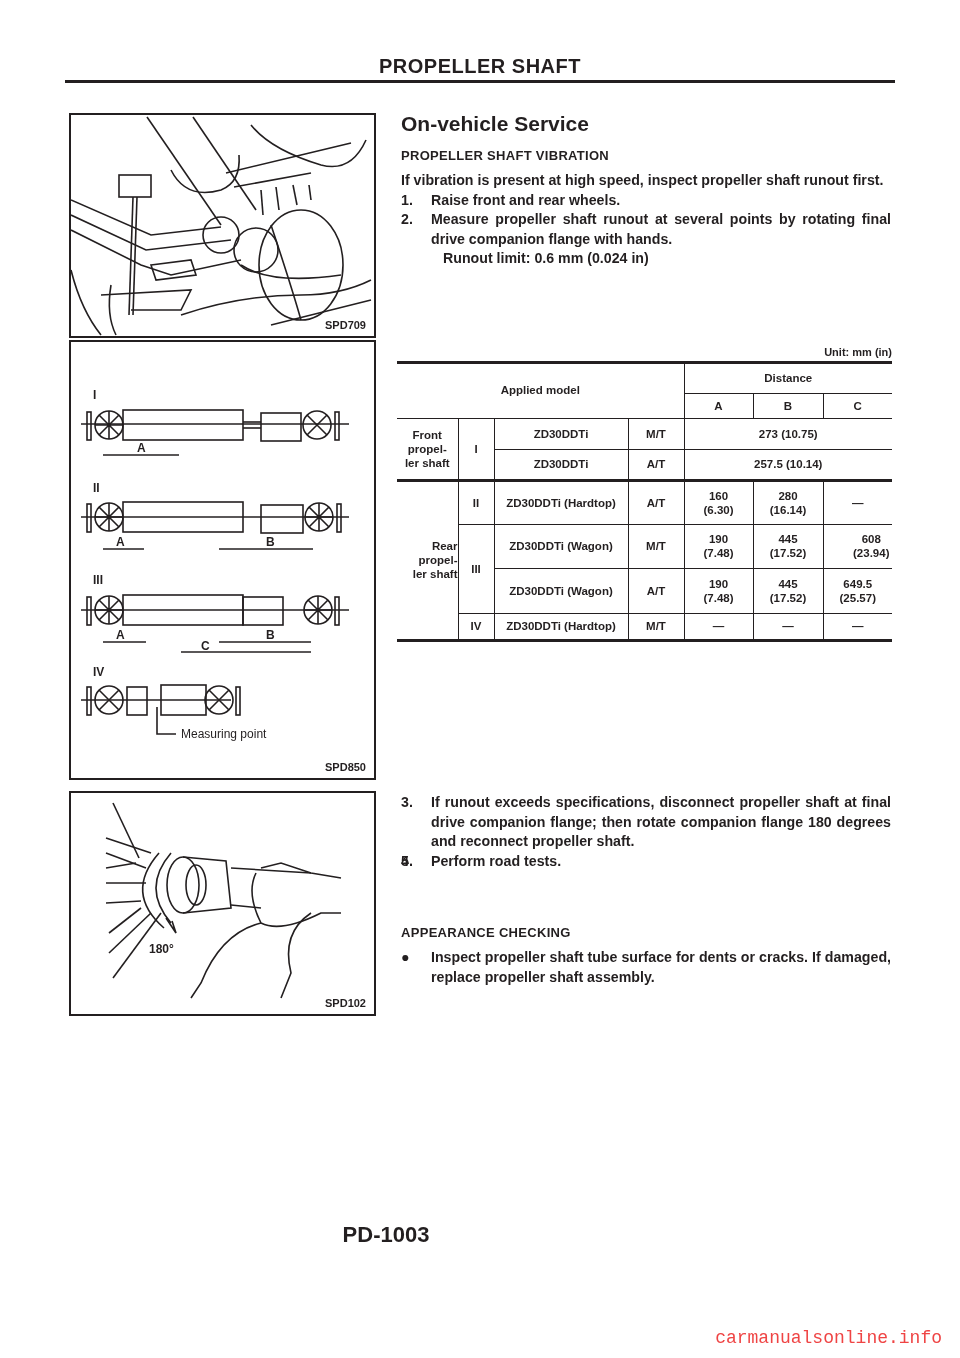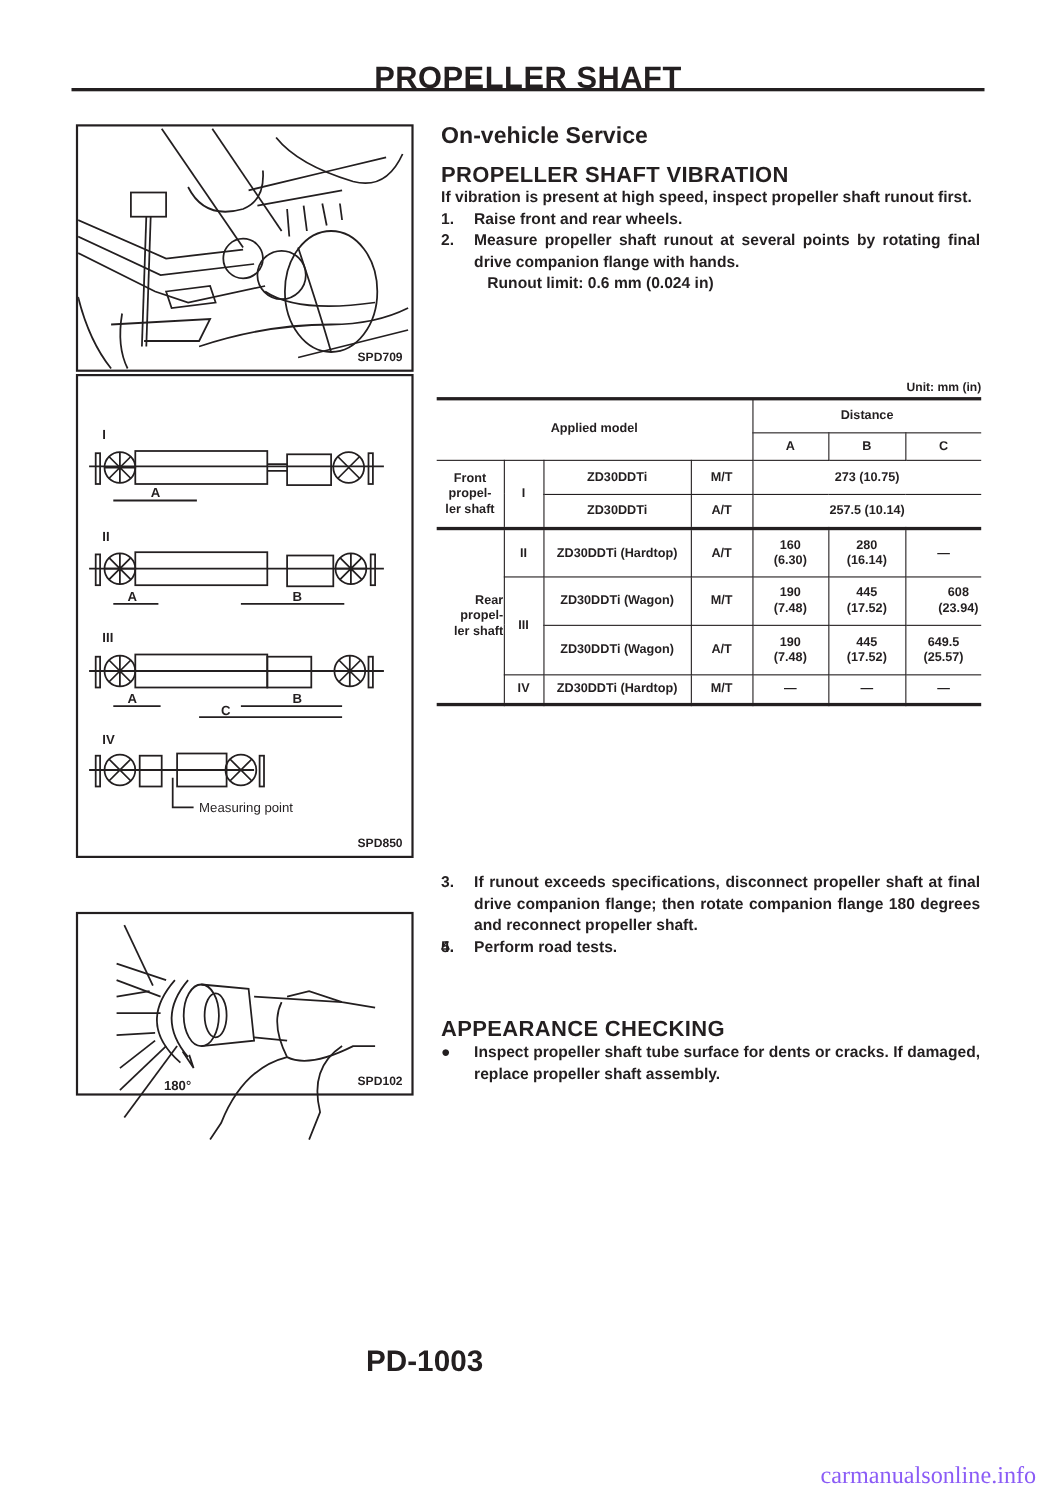--- a/index.html
+++ b/index.html
@@ -1,32 +1,32 @@
 <!DOCTYPE html>
 <html><head>
 <meta charset="utf-8">
 <style>
   html,body{margin:0;padding:0;background:#ffffff;}
   body{width:960px;height:1358px;position:relative;overflow:hidden;color:#231f20;font-family:"Liberation Sans",sans-serif;}
   .abs{position:absolute;}
-  .header-title{left:0;width:960px;top:55px;text-align:center;font-weight:bold;font-size:28px;letter-spacing:0.5px;}
+  .header-title{left:0;width:960px;top:55px;text-align:center;font-weight:bold;font-size:20px;letter-spacing:0.5px;}
   .header-rule{left:65px;width:830px;top:80px;height:3px;background:#231f20;}
   .fig{border:2px solid #231f20;box-sizing:border-box;background:#fff;}
   .fig-label{position:absolute;right:8px;bottom:5px;font-size:11px;font-weight:bold;}
   .h1{font-size:21px;font-weight:bold;}
-  .h2{font-size:20px;font-weight:bold;letter-spacing:0.3px;}
+  .h2{font-size:13px;font-weight:bold;letter-spacing:0.3px;}
   .p{font-size:14.2px;font-weight:bold;line-height:19.5px;text-align:justify;}
   .step{position:relative;padding-left:30px;}
   .step .num{position:absolute;left:0;top:0;}
   .spec{padding-left:42px;}
   table.spec-table{border-collapse:collapse;font-size:11.5px;font-weight:bold;text-align:center;}
   table.spec-table td{border:1.3px solid #231f20;padding:0;line-height:14px;}
   .unit{font-size:11px;font-weight:bold;text-align:right;}
-  .footer-page{left:0;width:772px;top:1222px;text-align:center;font-size:27px;font-weight:bold;}
-  .watermark{right:18px;top:1328px;font-size:22px;color:#8b5cf6;font-family:Liberation Serif, serif;}
+  .footer-page{left:0;width:772px;top:1222px;text-align:center;font-size:22px;font-weight:bold;}
+  .watermark{right:18px;top:1328px;font-size:18px;color:#ef4444;font-family:Liberation Mono, monospace;}
   svg{display:block;}
 </style>
 </head>
 <body>
 
 <div class="abs header-title">PROPELLER SHAFT</div>
 <div class="abs header-rule"></div>
 
 <div class="abs fig" style="left:69px;top:113px;width:307px;height:225px;">
   <svg width="303" height="221" viewBox="0 0 303 221" fill="none" stroke="#231f20" stroke-width="1.6">
@@ -120,21 +120,21 @@
       <rect x="90" y="343" width="45" height="30"></rect>
     <circle cx="148" cy="358" r="14"></circle>
       <path d="M138 348 L158 368 M158 348 L138 368"></path>
       <rect x="165" y="345" width="4" height="28"></rect>
     <path d="M86 365 L86 392 L105 392"></path>
     <text x="110" y="396" fill="#231f20" stroke="none" font-weight="normal">Measuring point</text>
   </svg>
   <span class="fig-label">SPD850</span>
 </div>
 
-<div class="abs fig" style="left:69px;top:829px;width:307px;height:167px;">
+<div class="abs fig" style="left:69px;top:791px;width:307px;height:225px;">
   <svg width="303" height="221" viewBox="0 0 303 221" fill="none" stroke="#231f20" stroke-width="1.6">
     <path d="M42 10 L68 65"></path>
       <path d="M35 45 L80 60"></path>
       <path d="M35 60 L75 75"></path>
       <path d="M35 75 L65 70"></path>
     <path d="M35 90 L75 90"></path>
       <path d="M35 110 L70 108"></path>
       <path d="M38 140 L70 115"></path>
       <path d="M38 160 L80 120"></path>
     <path d="M42 185 L90 120"></path>

